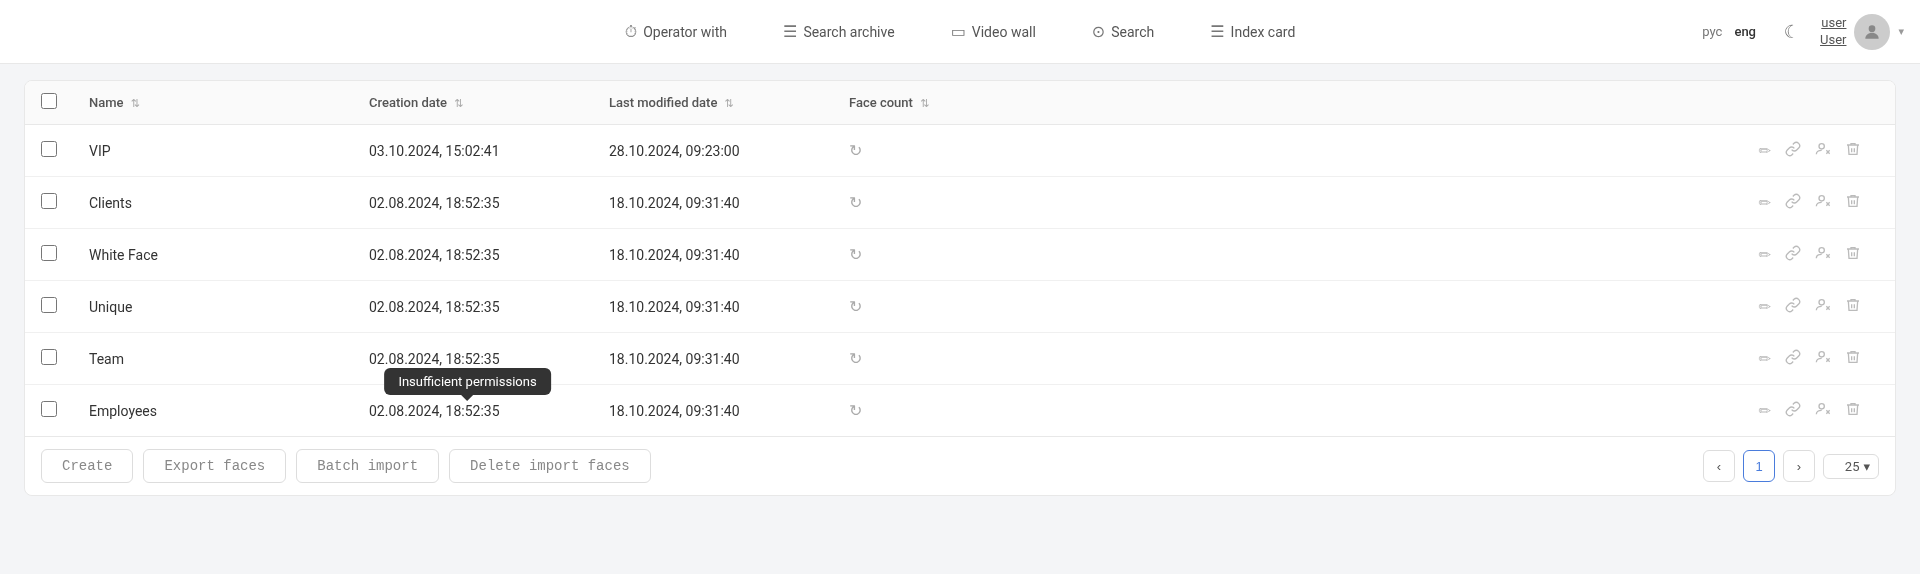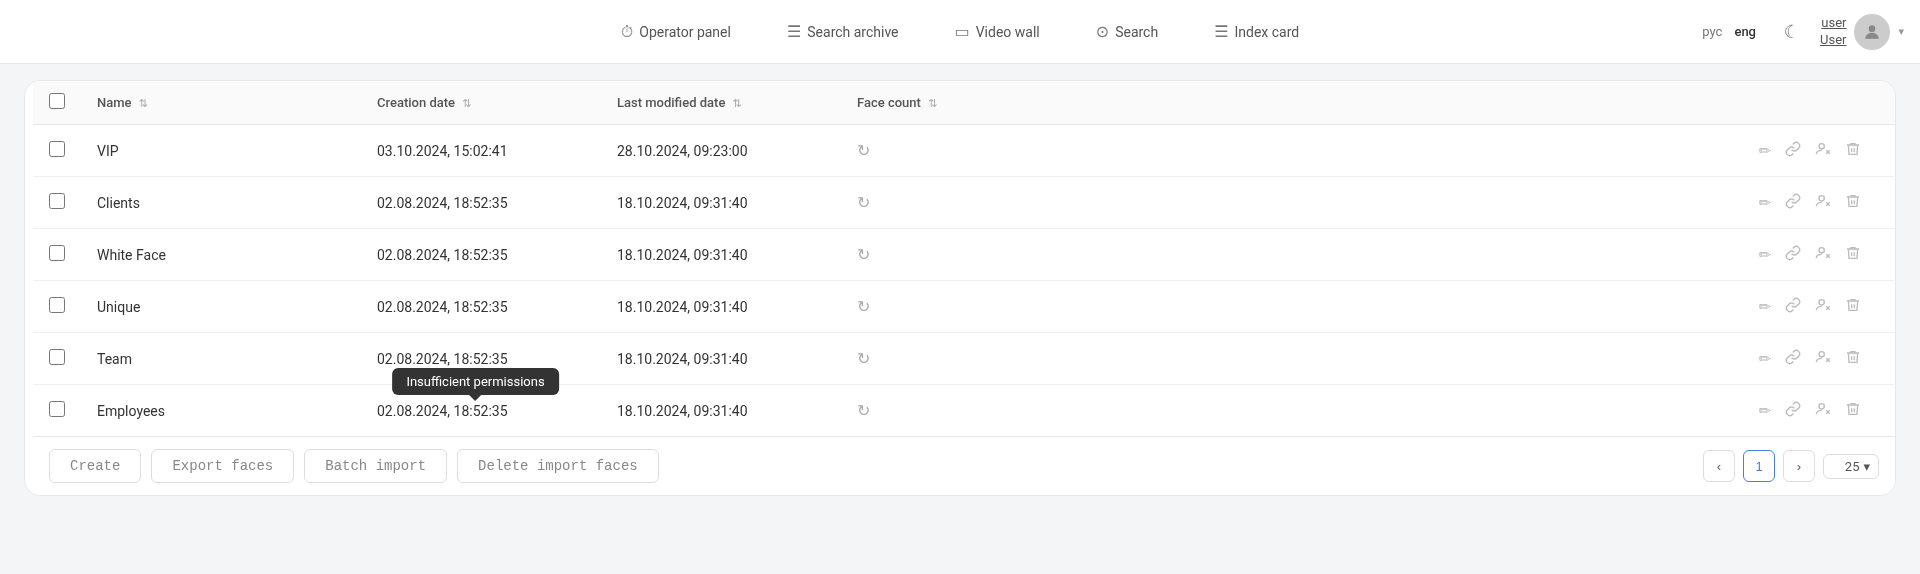--- a/index.html
+++ b/index.html
@@ -76,24 +76,23 @@
     .chevron-down { font-size: 11px; color: #999; }
 
     
     .main-content {
       padding: 16px 24px;
     }
 
     
     .table-container {
       background: #fff;
-      border-radius: 16px;
+      border-radius: 8px;
       border: 1px solid #e8e8e8;
       overflow: hidden;
-      padding-left: 8px;
     }
     table {
       width: 100%;
       border-collapse: collapse;
     }
     thead tr {
       background: #fafafa;
       border-bottom: 1px solid #e8e8e8;
     }
     thead th {
@@ -250,21 +249,21 @@
     .employees-row {
       position: relative;
     }
   </style>
 </head>
 <body>
 
 <nav class="top-nav">
   <div class="nav-item">
     <span class="nav-icon">⏱</span>
-    <span>Operator panel</span>
+    <span>Operator with</span>
   </div>
   <div class="nav-item">
     <span class="nav-icon">☰</span>
     <span>Search archive</span>
   </div>
   <div class="nav-item">
     <span class="nav-icon">▭</span>
     <span>Video wall</span>
   </div>
   <div class="nav-item">

